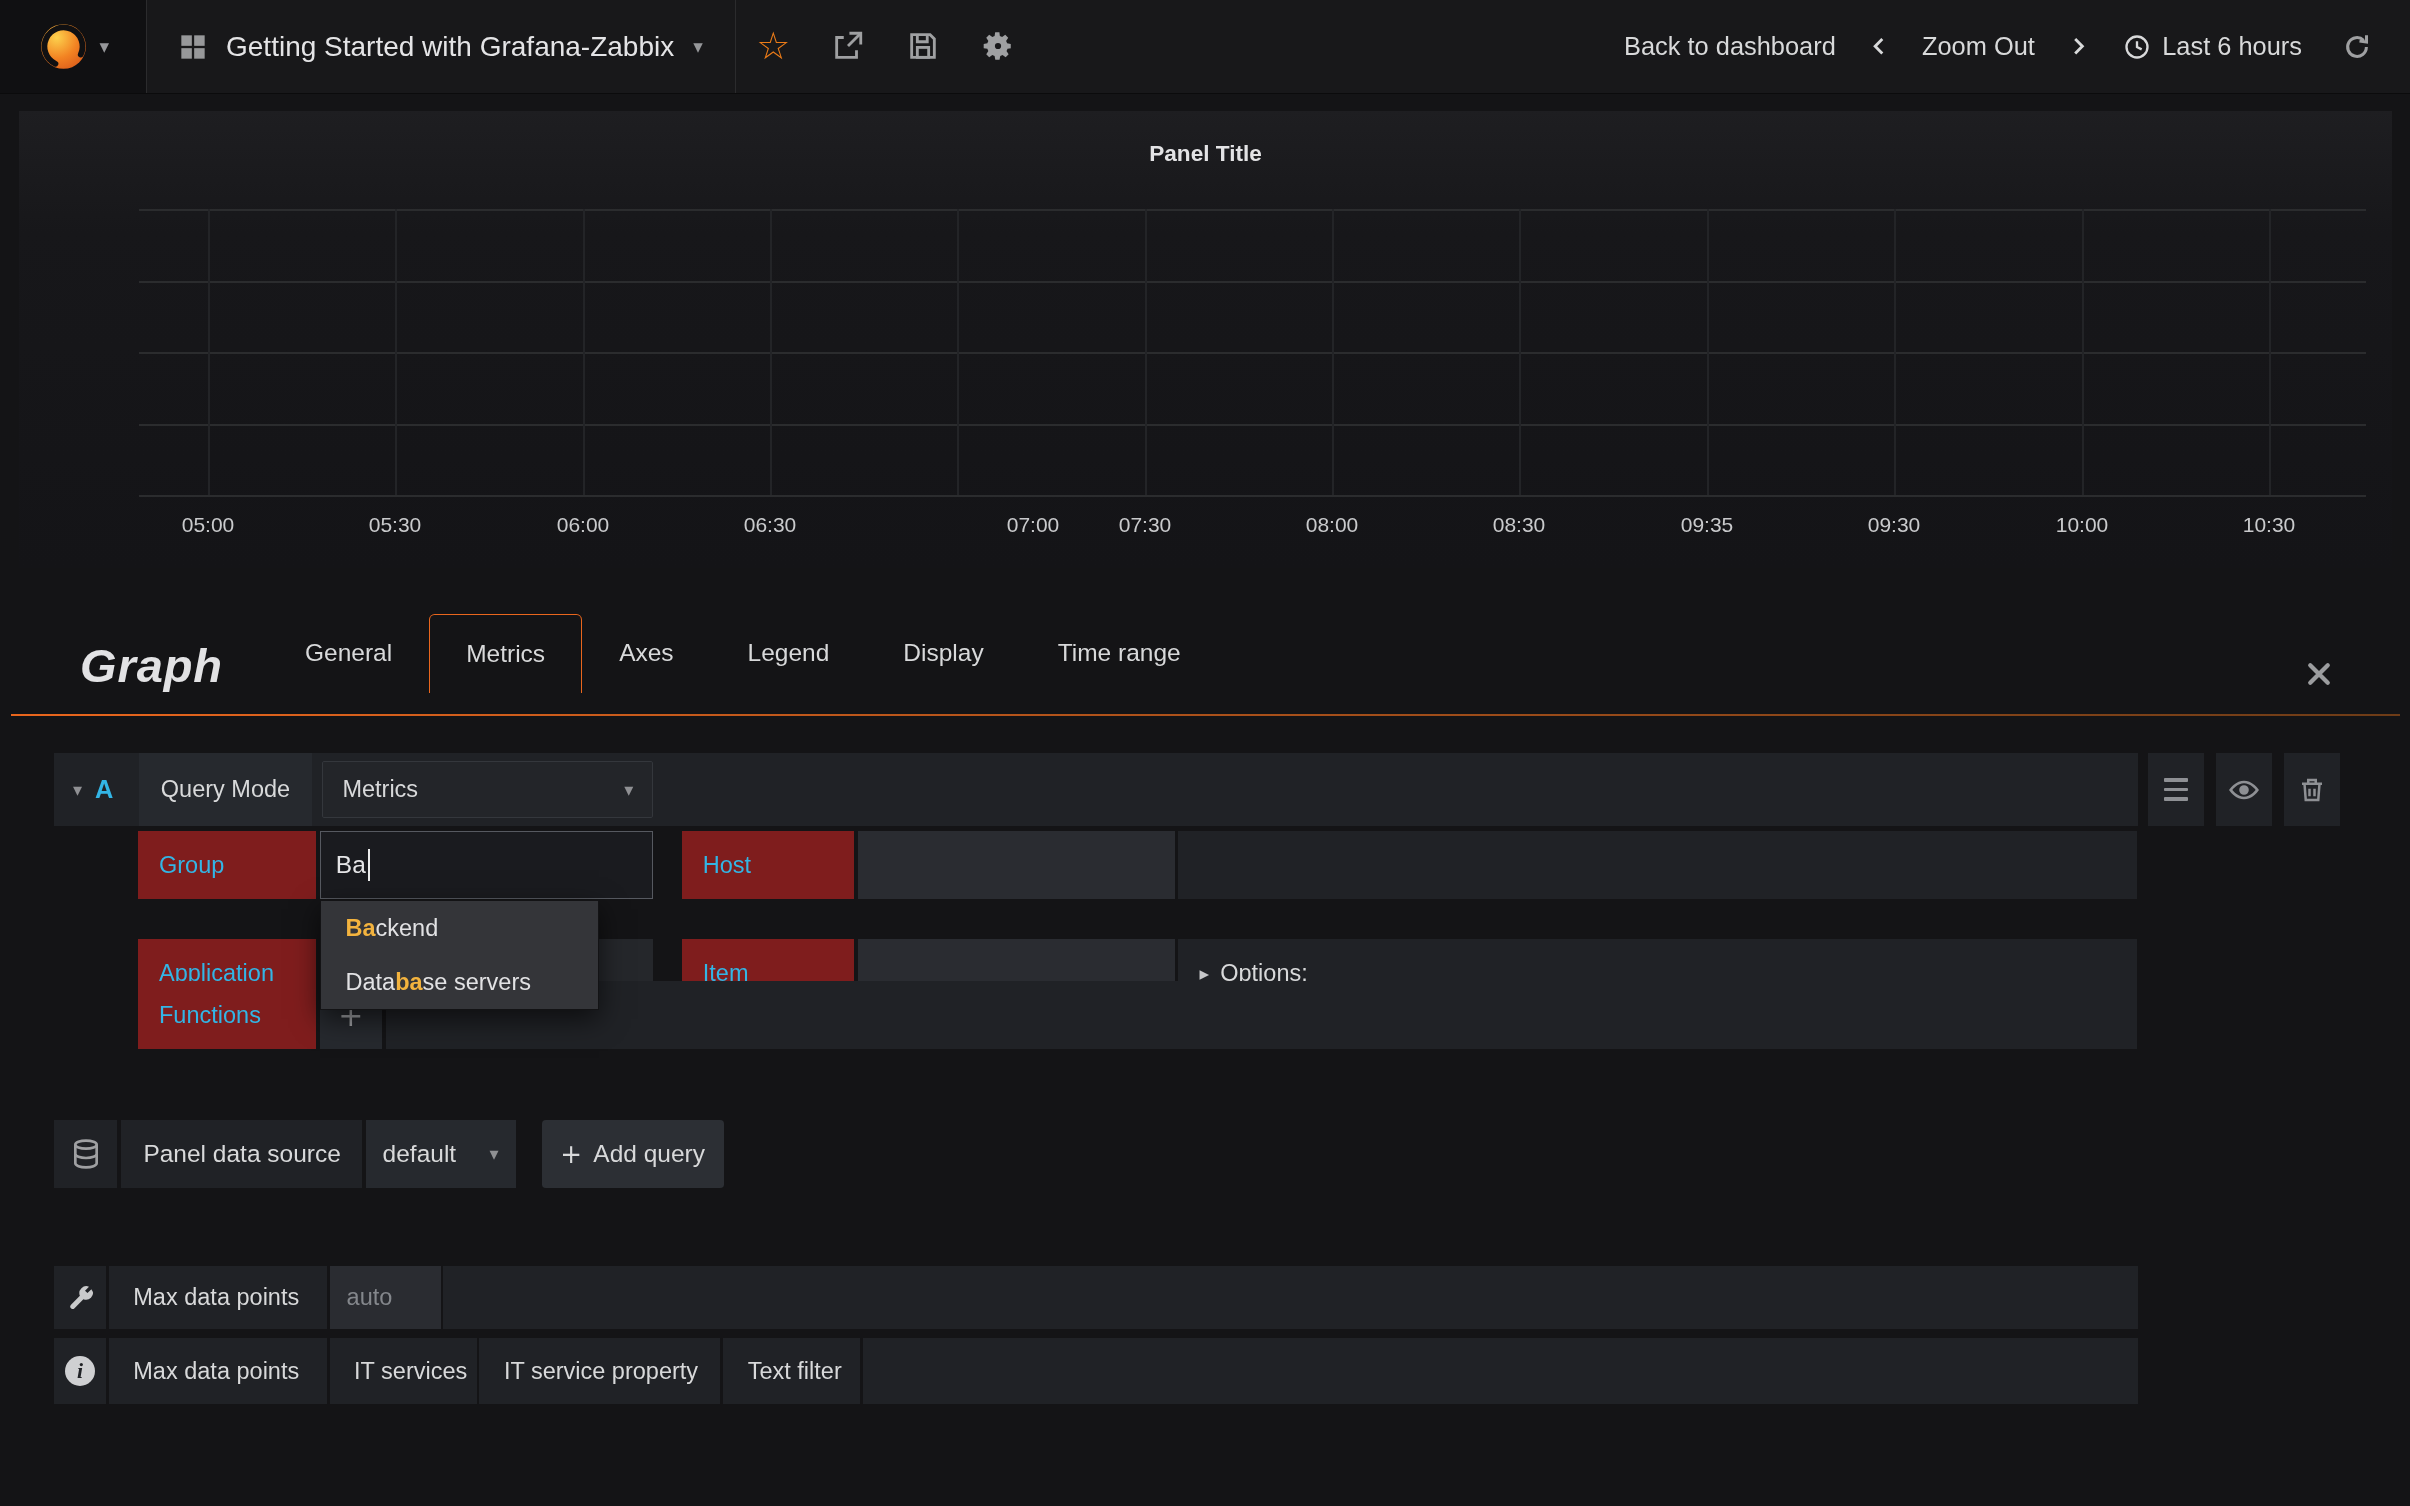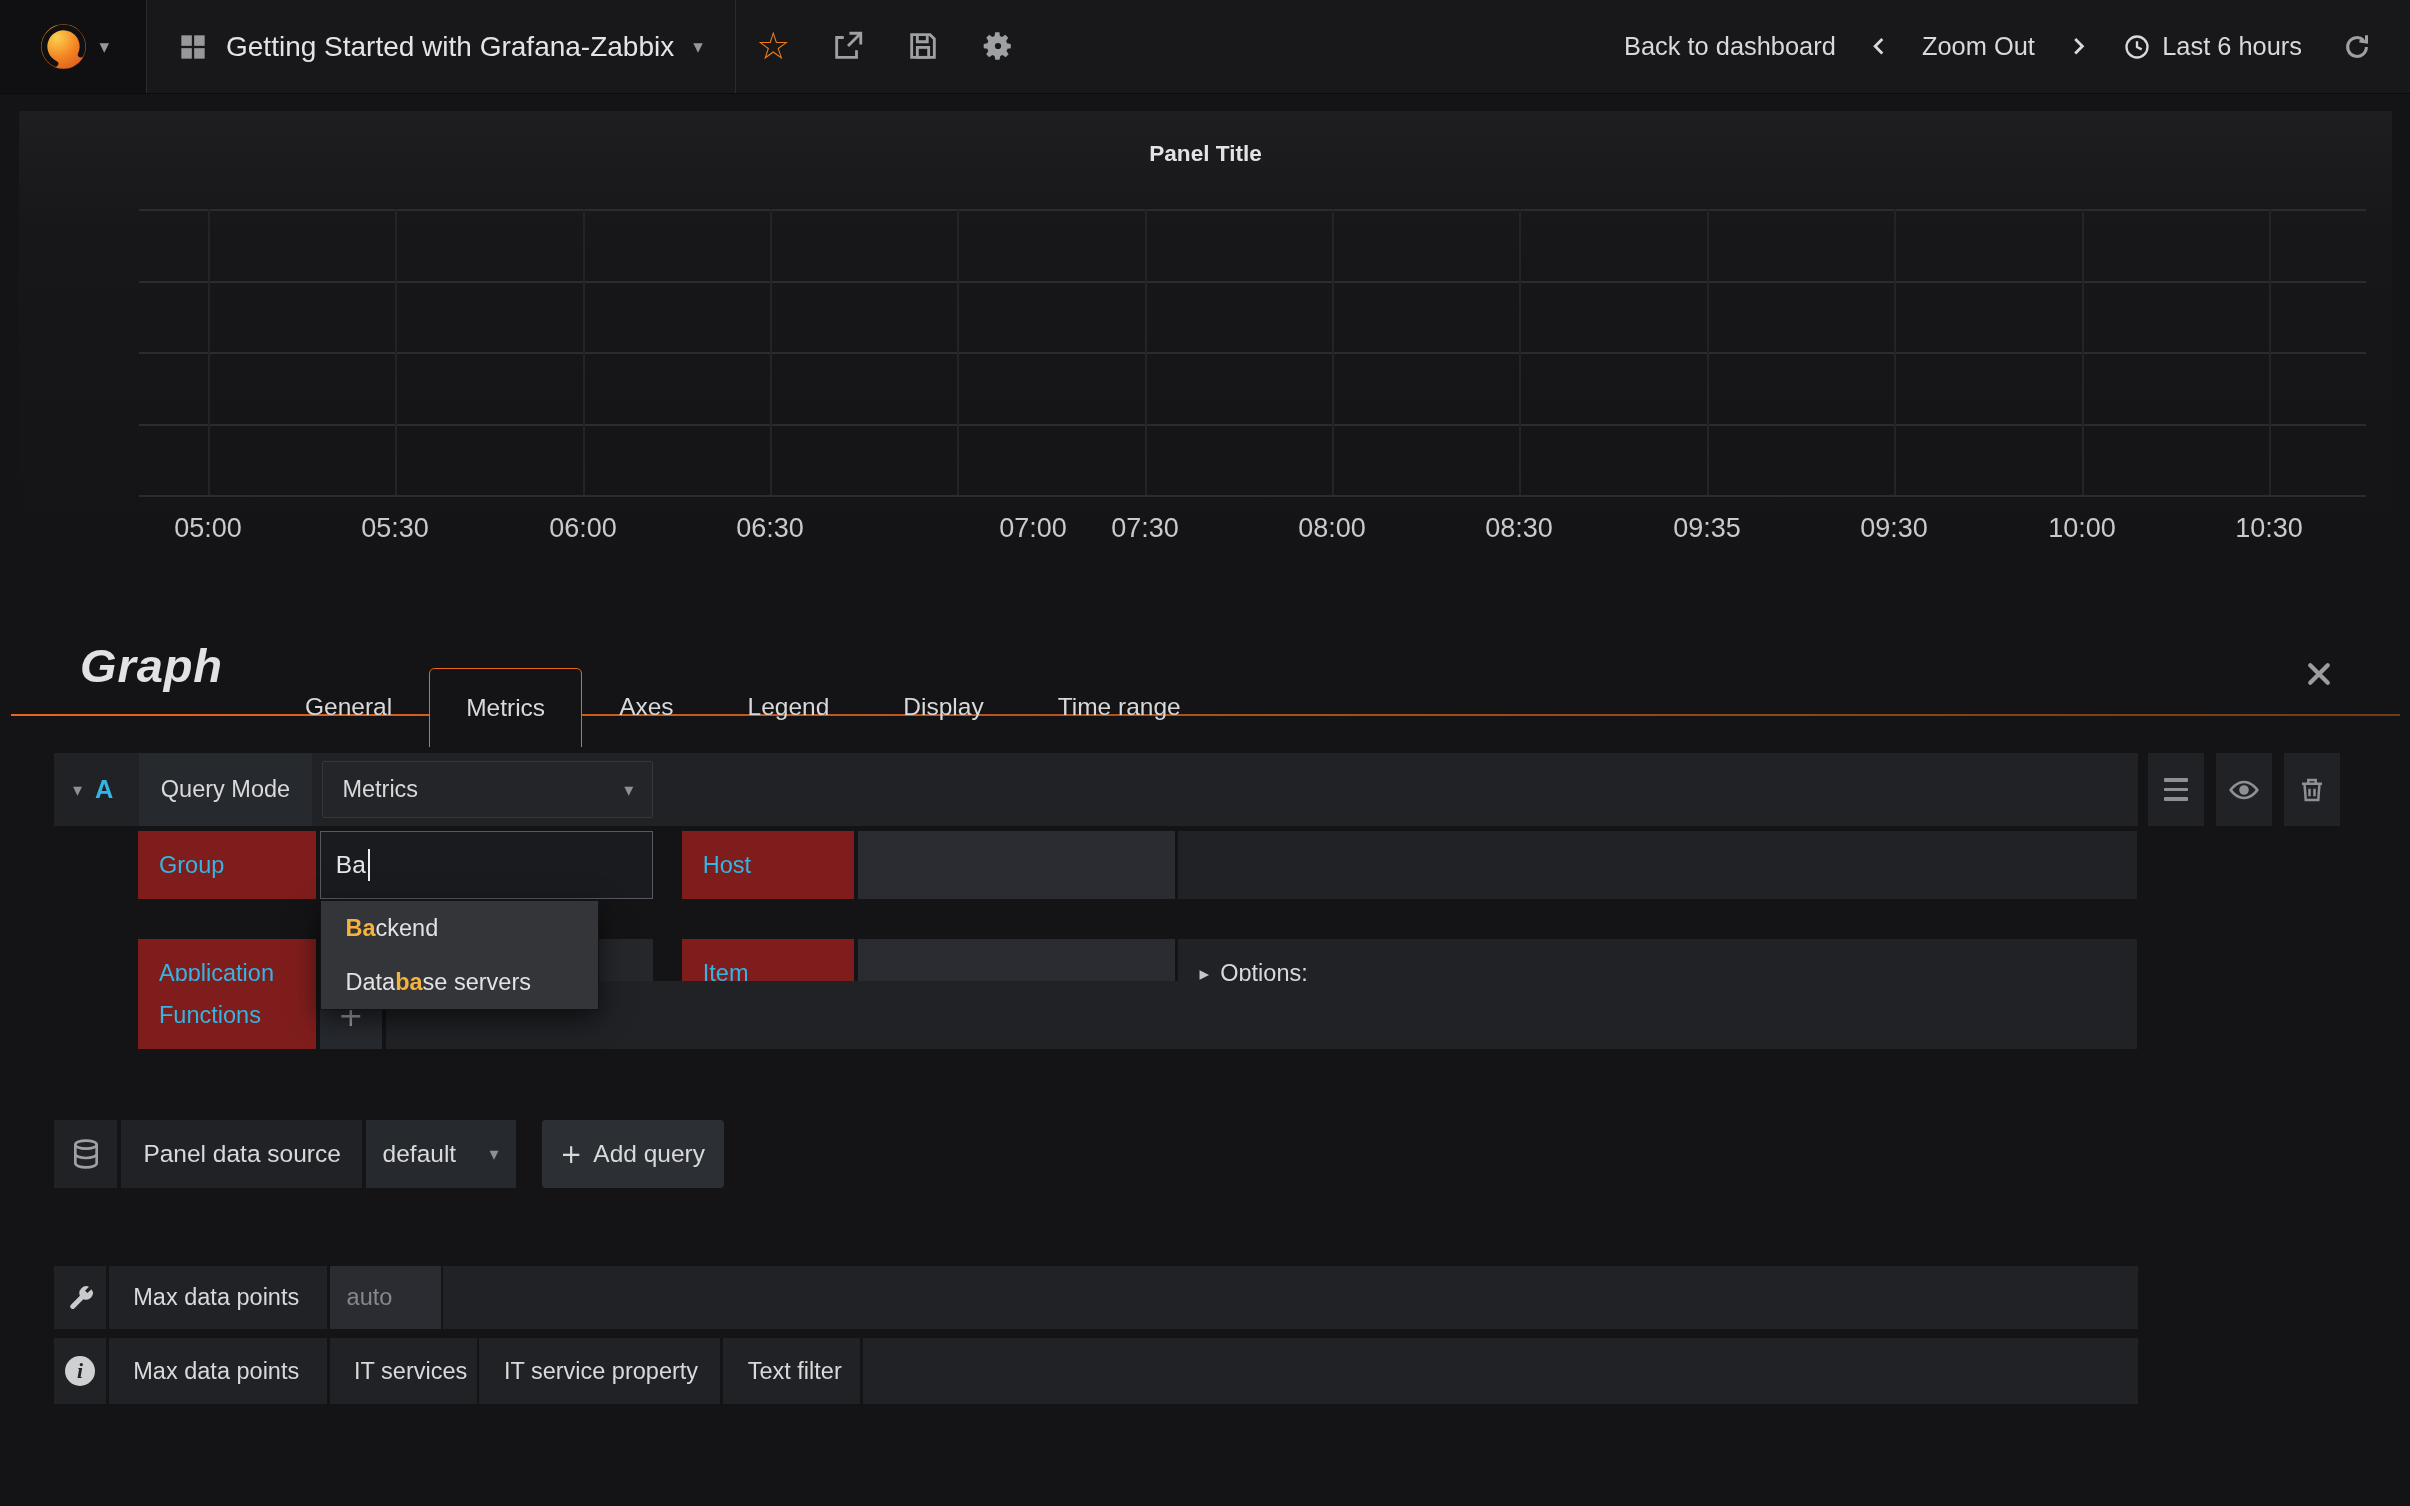--- a/index.html
+++ b/index.html
@@ -23,25 +23,25 @@
 
   
   .panel{position:absolute;left:19px;top:111px;width:2373px;height:457px;background:linear-gradient(180deg,#1e1e21 0,#17171a 122px,#141417 100%)}
   .panel-title{position:absolute;left:0;top:30px;width:100%;text-align:center;font-size:22.6px;font-weight:700;color:#e3e3e5;cursor:pointer}
   .plot{position:absolute;left:120px;top:98px;width:2227px;height:286px}
   .hline{position:absolute;left:0;width:100%;height:1.9px;background:#2b2c2e}
   .vline{position:absolute;top:0;width:1.9px;height:100%;background:#232427}
   .ylabels{position:absolute;left:0;top:98px;width:68px;height:286px}
   .ytick{position:absolute;right:0;transform:translateY(-50%);font-size:21px;color:#c9cacc;white-space:nowrap}
   .xlabels{position:absolute;left:120px;top:402px;width:2227px;height:30px}
-  .xtick{position:absolute;transform:translateX(-50%);font-size:27px;color:#c9cacc;white-space:nowrap}
+  .xtick{position:absolute;transform:translateX(-50%);font-size:21px;color:#c9cacc;white-space:nowrap}
 
   
   .graph-title{position:absolute;left:80px;top:638px;font-size:47px;font-style:italic;font-weight:600;color:#e2e2e4;letter-spacing:0.9px}
-  .tabbar{position:absolute;left:268px;top:668px;height:77px;display:flex;align-items:stretch;z-index:2}
+  .tabbar{position:absolute;left:268px;top:614px;height:77px;display:flex;align-items:stretch;z-index:2}
   .tab{padding:0 36px;display:flex;align-items:center;font-size:24.5px;color:#d8d9da;cursor:pointer;border:1.9px solid transparent;border-bottom:none}
   .tab.active{border-color:var(--accent);border-radius:5.6px 5.6px 0 0;background:#141416;margin-bottom:-1.9px}
   .tab-underline{position:absolute;left:11.3px;right:11.3px;top:714px;height:1.9px;background:linear-gradient(90deg,var(--accent),#6e3c17);z-index:1}
   .editor-close{position:absolute;right:73px;top:659px;width:34px;height:34px;cursor:pointer}
 
   
   .row{position:absolute;display:flex;align-items:stretch}
   .row-a{left:54px;top:753px;width:2084px;height:73px;background:#202226}
   .collapse-cell{width:85px;display:flex;align-items:center;gap:13px;padding-left:19px;cursor:pointer}
   .qletter{color:var(--blue);font-weight:700;font-size:25.4px}

